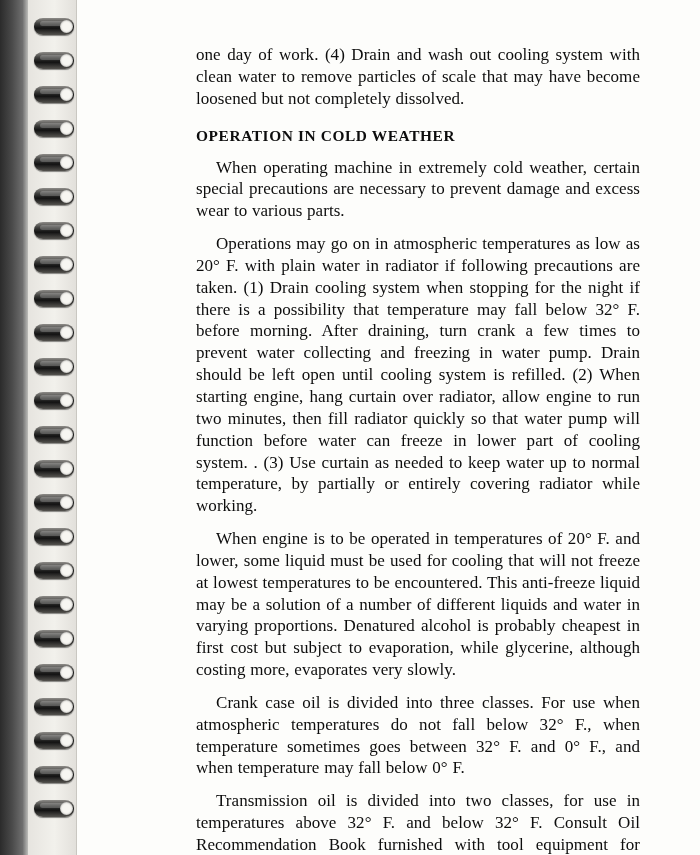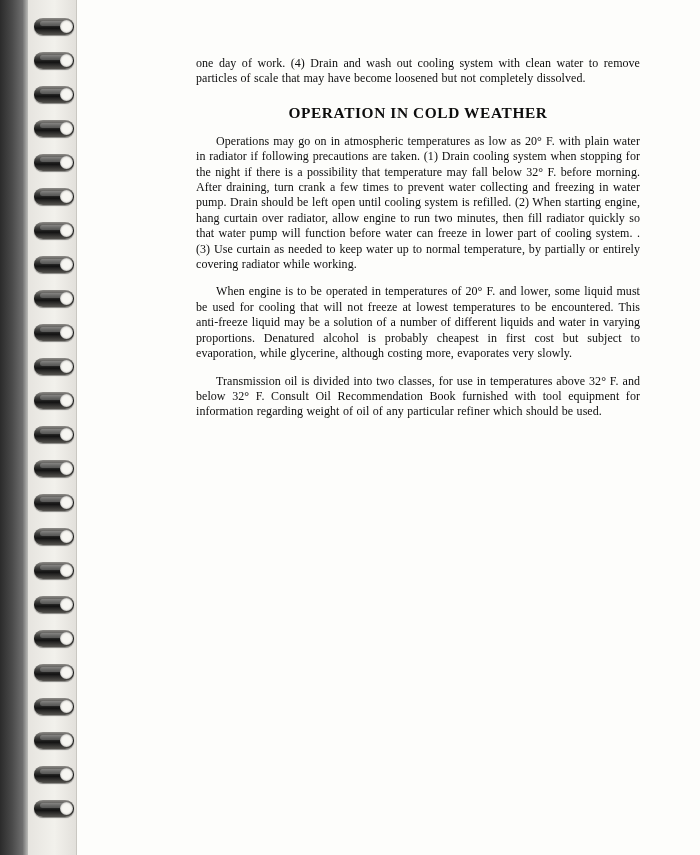--- a/index.html
+++ b/index.html
@@ -73,31 +73,31 @@
     color: #0d0d0d;
   }
   .folio {
     text-align: right;
     font-size: 13.5px;
     font-weight: bold;
     letter-spacing: .3px;
     margin-bottom: 19px;
   }
   p.body {
-    margin: 12px 0 11px 0;
-    font-size: 12px;
+    margin: 0 0 11px 0;
+    font-size: 17px;
     line-height: 1.285;
     text-align: justify;
     text-indent: 0;
     letter-spacing: .05px;
     word-spacing: .4px;
   }
   p.body.indent { text-indent: 20px; }
   h2.heading {
-    text-align: center;
+    text-align: left;
     font-size: 15.4px;
     font-weight: bold;
     letter-spacing: .6px;
     margin: 17px 0 12px 0;
   }
 </style>
 </head>
 <body>
 
 <div class="page">
@@ -155,19 +155,21 @@
       <div class="coil" style="top: 800px;"></div>
       <div class="punch" style="top: 802px;"></div>
     </div>
 
   <div class="content">
 
     <p class="body">one day of work. (4) Drain and wash out cooling system with clean water to remove particles of scale that may have become loosened but not completely dissolved.</p>
 
     <h2 class="heading">OPERATION IN COLD WEATHER</h2>
 
+    <p class="body indent">When operating machine in extremely cold weather, certain special precautions are necessary to prevent damage and excess wear to various parts.</p>
     <p class="body indent">Operations may go on in atmospheric temperatures as low as 20° F. with plain water in radiator if following precautions are taken. (1) Drain cooling system when stopping for the night if there is a possibility that temperature may fall below 32° F. before morning. After draining, turn crank a few times to prevent water collecting and freezing in water pump. Drain should be left open until cooling system is refilled. (2) When starting engine, hang curtain over radiator, allow engine to run two minutes, then fill radiator quickly so that water pump will function before water can freeze in lower part of cooling system. . (3) Use curtain as needed to keep water up to normal temperature, by partially or entirely covering radiator while working.</p>
     <p class="body indent">When engine is to be operated in temperatures of 20° F. and lower, some liquid must be used for cooling that will not freeze at lowest temperatures to be encountered. This anti-freeze liquid may be a solution of a number of different liquids and water in varying proportions. Denatured alcohol is probably cheapest in first cost but subject to evaporation, while glycerine, although costing more, evaporates very slowly.</p>
+    <p class="body indent">Crank case oil is divided into three classes. For use when atmospheric temperatures do not fall below 32° F., when temperature sometimes goes between 32° F. and 0° F., and when temperature may fall below 0° F.</p>
     <p class="body indent">Transmission oil is divided into two classes, for use in temperatures above 32° F. and below 32° F. Consult Oil Recommendation Book furnished with tool equipment for information regarding weight of oil of any particular refiner which should be used.</p>
 
   </div>
 
 </div>
 
 </body></html>

